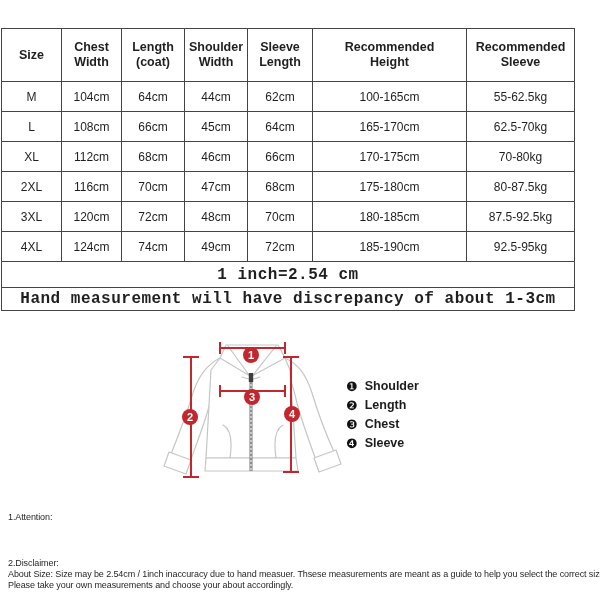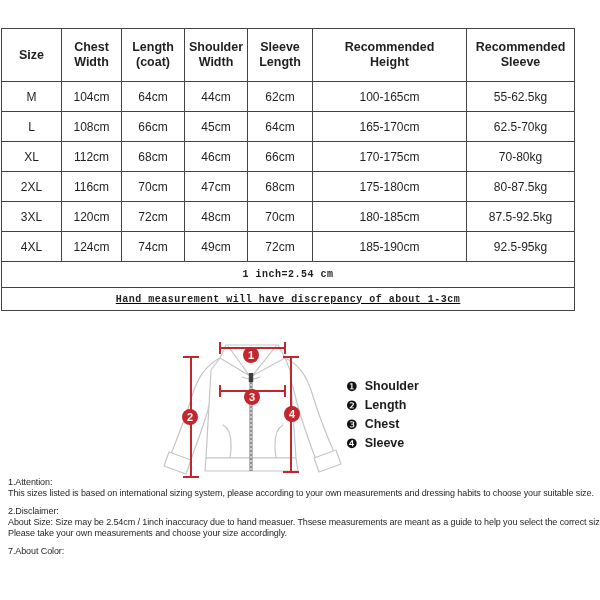--- a/index.html
+++ b/index.html
@@ -32,25 +32,25 @@
   tr.header-row { height: 53px; }
   tr.header-row th {
     font-size: 12.5px;
     font-weight: bold;
     line-height: 15px;
   }
   .h-line:empty { display: none; }
   tr.data-row { height: 30px; }
   tr.data-row td { font-size: 12px; }
   tr.note-row-inch { height: 26px; }
-  tr.note-row-hand { height: 23px; text-decoration: underline; }
+  tr.note-row-hand { height: 23px; }
   tr.note-row-inch td, tr.note-row-hand td {
     font-family: "Liberation Mono", monospace;
     font-weight: bold;
-    font-size: 10px;
+    font-size: 16px;
     letter-spacing: 0.5px;
   }
 
   
   svg.diagram {
     position: absolute;
     left: 138px;
     top: 331px;
     width: 212px;
     height: 152px;
@@ -95,21 +95,21 @@
   
   .notes {
     position: absolute;
     left: 8px;
     top: 477px;
     width: 590px;
     color: #272727;
     font-size: 9px;
     letter-spacing: -0.1px;
   }
-  .note-section { margin-bottom: 7px; }
+  .note-section { margin-bottom: 7px; margin-top: 35px; }
   .note-heading { line-height: 11px; white-space: nowrap; }
   .note-line { line-height: 11px; white-space: nowrap; }
 </style>
 </head>
 <body>
 
 <div class="stage">
 
   <table class="size-table">
     <colgroup>
@@ -265,25 +265,24 @@
     </div>
     <div class="legend-item">
       <span class="legend-bullet">❹</span>
       <span class="legend-label">Sleeve</span>
     </div>
   </div>
 
   <div class="notes">
     <div class="note-section">
       <div class="note-heading">1.Attention:</div>
-      <div class="note-line">This sizes listed is based on international sizing system, please according to your own measurements and dressing habits to choose your suitable size.</div>
     </div>
     <div class="note-section">
       <div class="note-heading">2.Disclaimer:</div>
       <div class="note-line">About Size: Size may be 2.54cm / 1inch inaccuracy due to hand measuer. Thsese measurements are meant as a guide to help you select the correct size.</div>
-      <div class="note-line">Please take your own measurements and choose your size accordingly.</div>
+      <div class="note-line">Please take your own measurements and choose your about accordingly.</div>
     </div>
     <div class="note-section">
       <div class="note-heading">7.About Color:</div>
     </div>
   </div>
 
 </div>
 
 </body></html>

